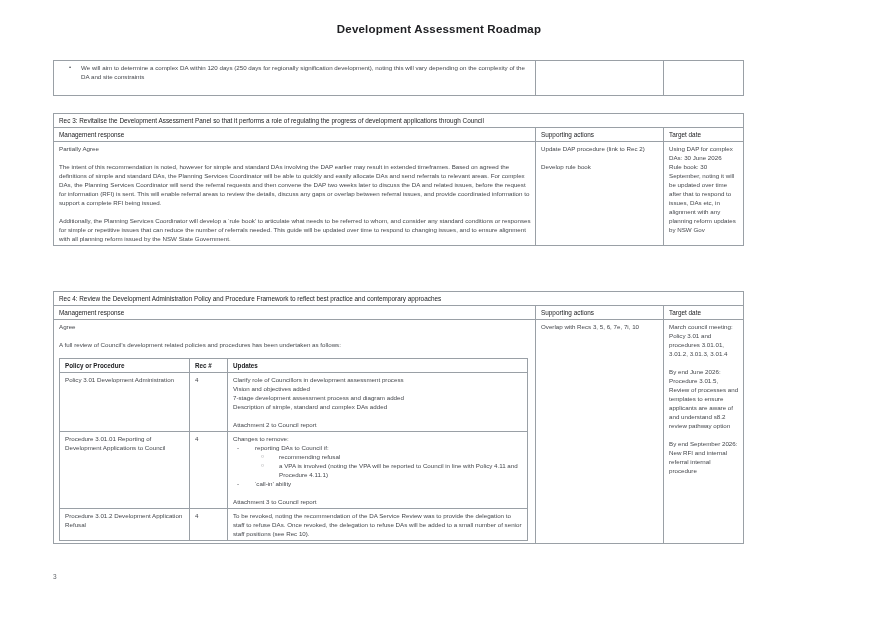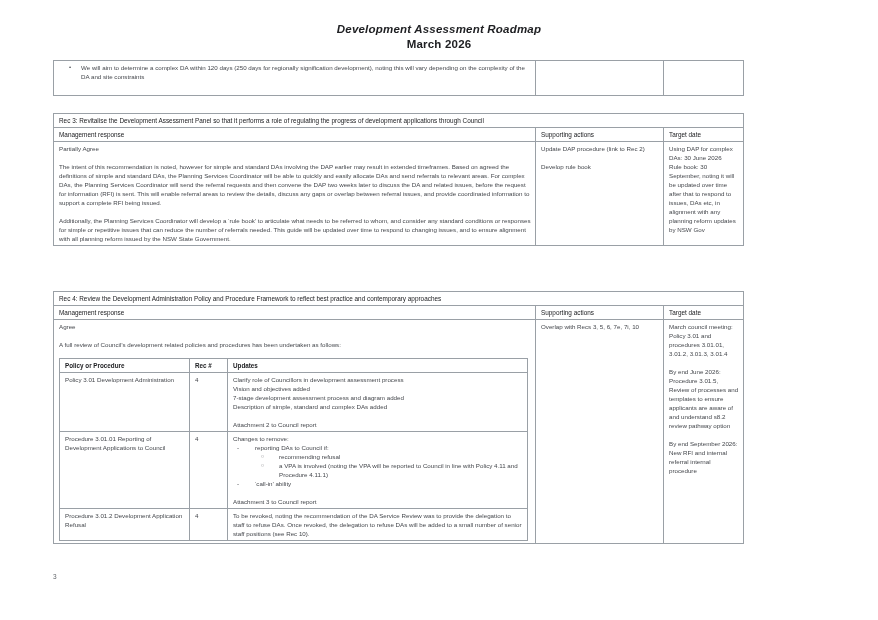--- a/index.html
+++ b/index.html
@@ -25,21 +25,21 @@
 
   
   .doc-title {
     text-align: center;
     font-size: 11.5px;
     font-weight: bold;
     color: #202124;
     letter-spacing: 0.2px;
     line-height: 15px;
   }
-  .doc-title .line1 { display: block; padding-top: 22px; font-style: italic; }
+  .doc-title .line1 { display: block; padding-top: 22px; }
   .doc-title .line2 { display: block; }
 
   
   table.doc {
     border-collapse: collapse;
     table-layout: fixed;
     font-size: 6.2px;
     line-height: 9px;
     color: #44474c;
   }
@@ -181,21 +181,20 @@
     background: #ffffff;
   }
 </style>
 </head>
 <body>
 
 <div class="page">
 
   <div class="doc-title">
     <span class="line1">Development Assessment Roadmap</span>
-    <span class="line2">March 2026</span>
   </div>
 
   <table class="doc tbl-top">
     <colgroup>
       <col class="col-mgmt">
         <col class="col-supp">
         <col class="col-target">
     </colgroup>
     <tbody>
         <tr>

